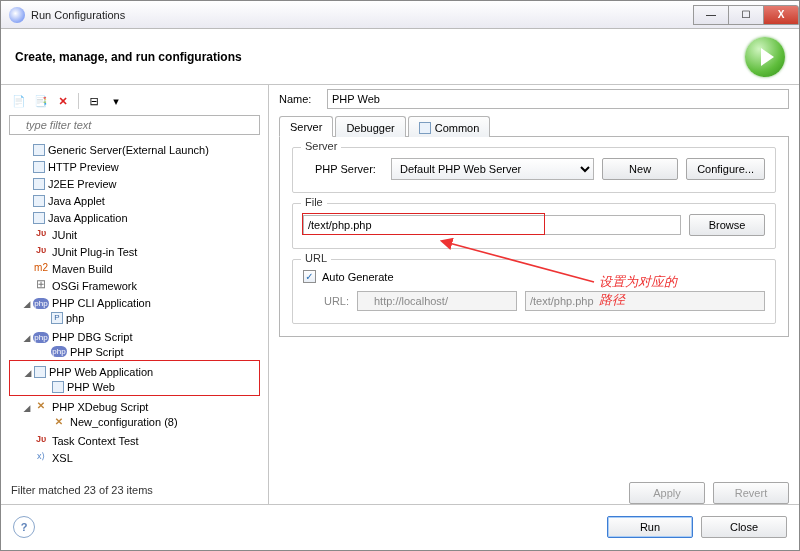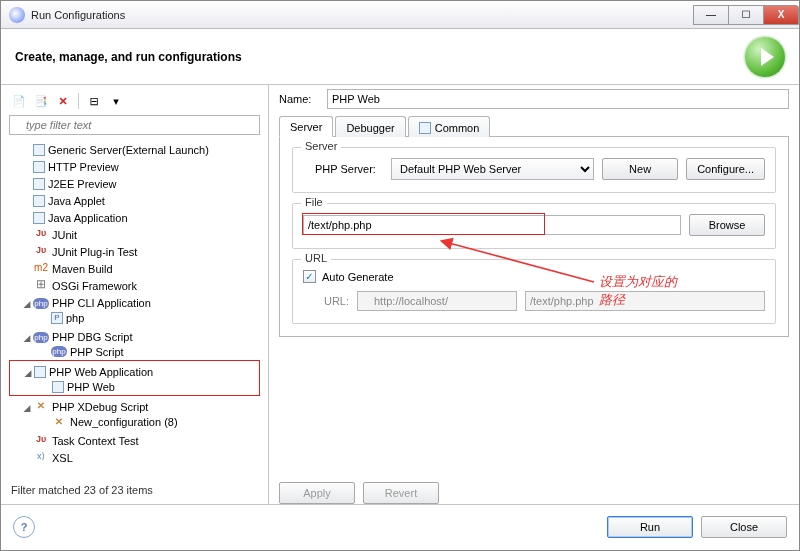--- a/index.html
+++ b/index.html
@@ -82,21 +82,21 @@
 .filefield .redhl { position:absolute; left:-1px; top:-1px; width:243px; height:22px; border:1px solid #d22; pointer-events:none; }
 .chk { display:flex; align-items:center; gap:6px; }
 .chk .cbox { width:13px; height:13px; border:1px solid #8f8f8f; background:linear-gradient(#fff,#e8eef6); display:flex; align-items:center; justify-content:center; font-size:10px; color:#2a6fb5; }
 
 
 .annot { position:absolute; pointer-events:none; }
 .annot .cn { color:#e33; font-size:13px; }
 .annot svg { position:absolute; }
 
 
-.applyrow { display:flex; justify-content:flex-start; gap:8px; margin-top:10px; }
+.applyrow { display:flex; justify-content:flex-end; gap:8px; margin-top:10px; }
 button.btn[disabled] { color:#9a9a9a; }
 
 
 .footer { height: 44px; border-top:1px solid #c5c5c5; display:flex; align-items:center; padding:0 12px; }
 .footer .help { width:22px; height:22px; border:1px solid #8aa7cc; border-radius:50%; color:#5d82b9; display:flex; align-items:center; justify-content:center; font-weight:bold; }
 .footer .spacer { flex:1; }
 
 </style>
 </head>
 <body>

